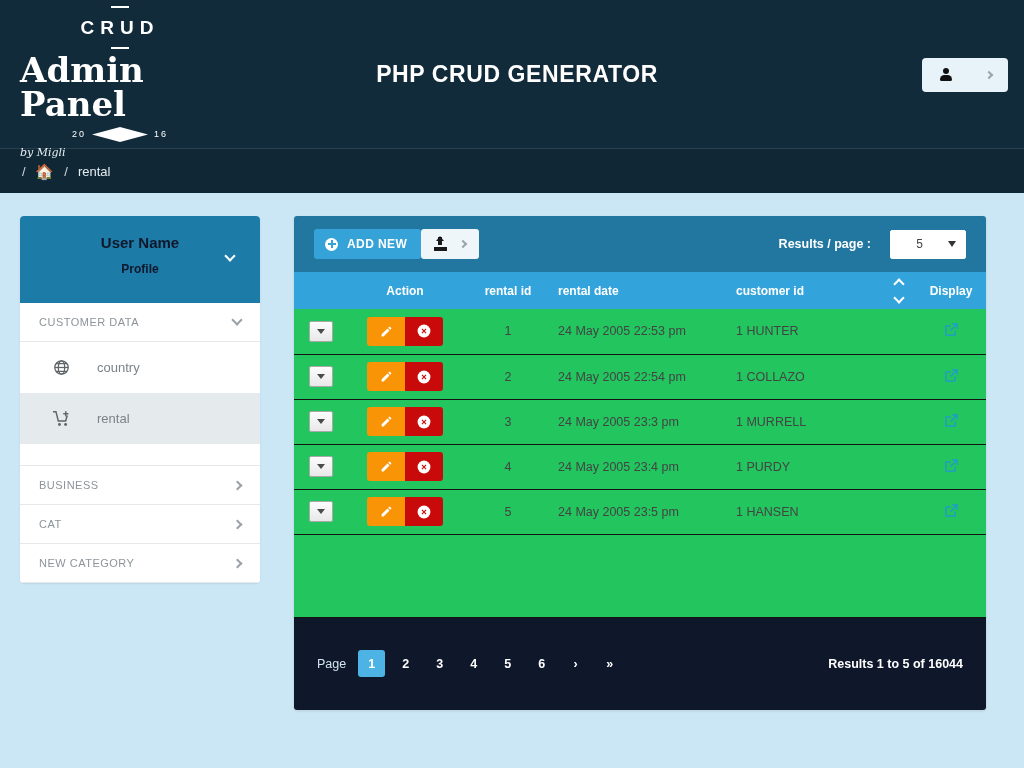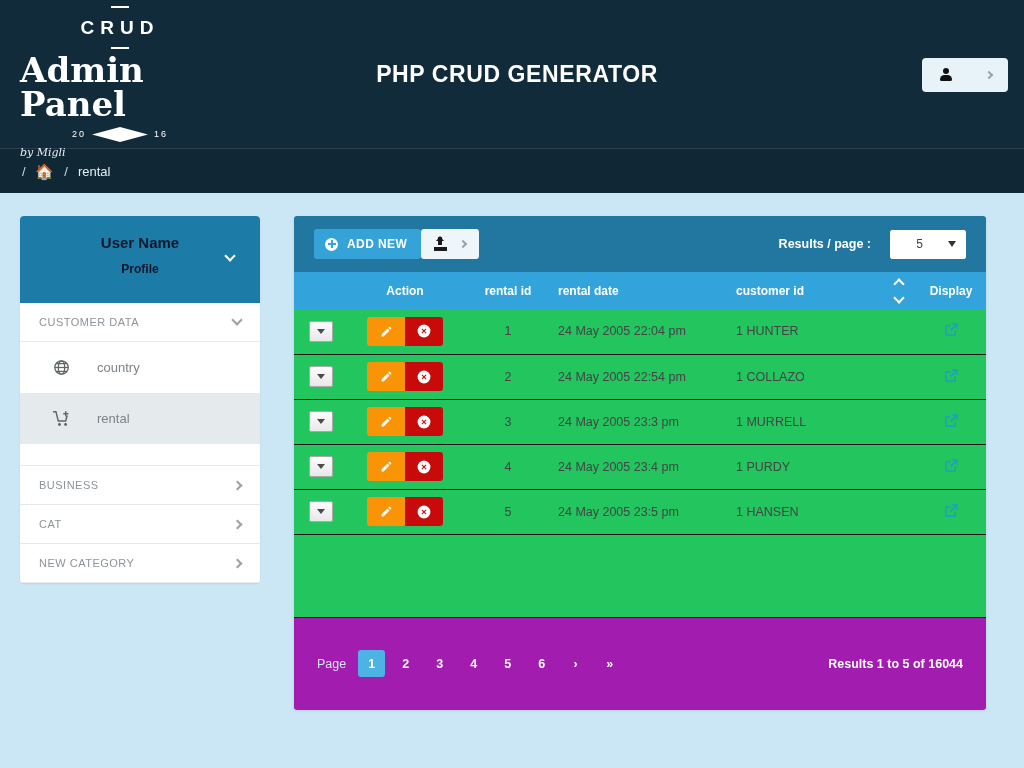--- a/index.html
+++ b/index.html
@@ -338,21 +338,21 @@
   .col-rdate { width: 178px; text-align: left !important; padding-left: 4px !important; }
   .col-cid { width: 150px; text-align: left !important; padding-left: 4px !important; }
   .col-sort { width: 34px; }
   .col-disp { width: 70px; }
   .extlink { color: #2196d6; display: inline-flex; cursor: pointer; }
   .filler-row { height: 83px; }
   .filler-row td { border: none; }
 
   
   .pager {
-    background: #a21caf;
+    background: #0f172a;
     height: 92px;
     display: flex;
     align-items: center;
     padding: 0 23px;
     justify-content: space-between;
   }
   .pager-left { display: flex; align-items: center; gap: 7px; }
   .pg-label { color: #d4e6ef; font-size: 12.5px; margin-right: 5px; }
   .pg {
     min-width: 27px; height: 27px;
@@ -518,21 +518,21 @@
                   <button class="btn-del">
                     <span class="xcircle">
                       <svg width="14" height="14" viewBox="0 0 24 24">
                         <circle cx="12" cy="12" r="11" fill="#fff"></circle>
                         <path d="M16.2 9.2l-1.4-1.4L12 10.6 9.2 7.8 7.8 9.2 10.6 12l-2.8 2.8 1.4 1.4L12 13.4l2.8 2.8 1.4-1.4L13.4 12z" fill="#c80a0a"></path>
                       </svg>
                     </span>
                   </button>
                 </span></td>
               <td class="col-rid">1</td>
-              <td class="col-rdate">24 May 2005 22:04 pm</td>
+              <td class="col-rdate">24 May 2005 22:53 pm</td>
               <td class="col-cid">1 HUNTER</td>
               <td class="col-sort"></td>
               <td class="col-disp"><span class="extlink">
                   <svg width="15" height="15" viewBox="0 0 24 24" fill="none" stroke="#2196d6" stroke-width="2">
                     <path d="M13 3h8v8"></path>
                     <path d="M20 4l-9.5 9.5"></path>
                     <path d="M18 13.5V20a1 1 0 0 1-1 1H4a1 1 0 0 1-1-1V7a1 1 0 0 1 1-1h6.5"></path>
                   </svg>
                 </span></td>
             </tr>

